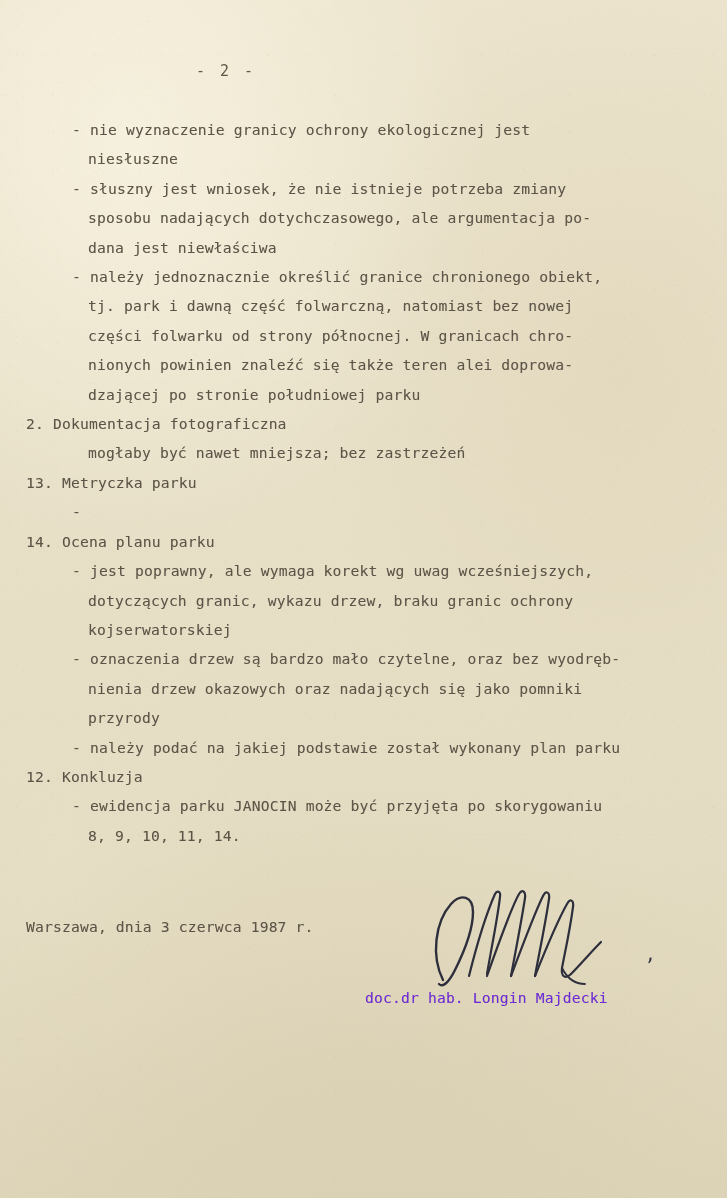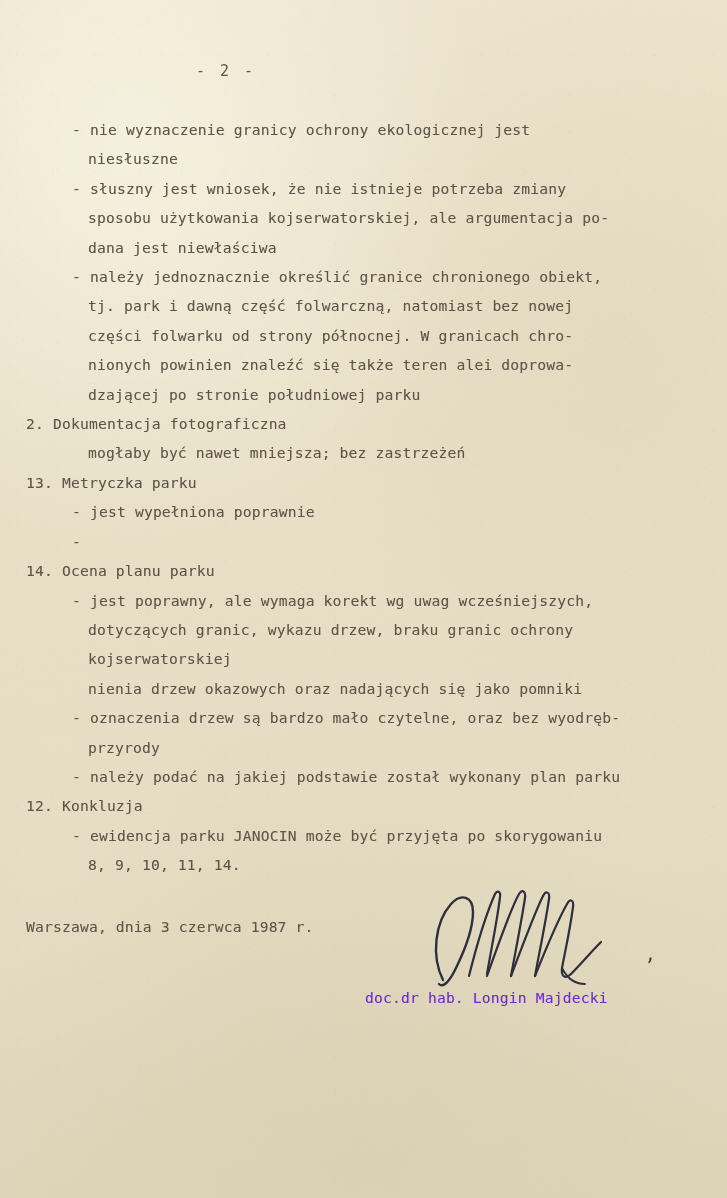--- a/index.html
+++ b/index.html
@@ -117,38 +117,37 @@
 <div class="grain"></div>
 
 <div class="content">
 
   <div class="page-number">-  2  -</div>
 
   <div class="body-block">
       <div class="line lvl-dash">- nie wyznaczenie granicy ochrony ekologicznej jest</div>
       <div class="line lvl-cont">niesłuszne</div>
       <div class="line lvl-dash">- słuszny jest wniosek, że nie istnieje potrzeba zmiany</div>
-      <div class="line lvl-cont">sposobu użytkowania kojserwatorskiej, ale argumentacja po-</div>
+      <div class="line lvl-cont">sposobu nadających dotychczasowego, ale argumentacja po-</div>
       <div class="line lvl-cont">dana jest niewłaściwa</div>
       <div class="line lvl-dash">- należy jednoznacznie określić granice chronionego obiekt,</div>
       <div class="line lvl-cont">tj. park i dawną część folwarczną, natomiast bez nowej</div>
       <div class="line lvl-cont">części folwarku od strony północnej. W granicach chro-</div>
       <div class="line lvl-cont">nionych powinien znaleźć się także teren alei doprowa-</div>
       <div class="line lvl-cont">dzającej po stronie południowej parku</div>
       <div class="line lvl-num">2. Dokumentacja fotograficzna</div>
       <div class="line lvl-cont">mogłaby być nawet mniejsza; bez zastrzeżeń</div>
       <div class="line lvl-num">13. Metryczka parku</div>
-      <div class="line lvl-dash">- jest wypełniona poprawnie</div>
       <div class="line lvl-dash">-</div>
       <div class="line lvl-num">14. Ocena planu parku</div>
       <div class="line lvl-dash">- jest poprawny, ale wymaga korekt wg uwag wcześniejszych,</div>
       <div class="line lvl-cont">dotyczących granic, wykazu drzew, braku granic ochrony</div>
       <div class="line lvl-cont">kojserwatorskiej</div>
+      <div class="line lvl-dash">- oznaczenia drzew są bardzo mało czytelne, oraz bez wyodręb-</div>
       <div class="line lvl-cont">nienia drzew okazowych oraz nadających się jako pomniki</div>
-      <div class="line lvl-dash">- oznaczenia drzew są bardzo mało czytelne, oraz bez wyodręb-</div>
       <div class="line lvl-cont">przyrody</div>
       <div class="line lvl-dash">- należy podać na jakiej podstawie został wykonany plan parku</div>
       <div class="line lvl-num">12. Konkluzja</div>
       <div class="line lvl-dash">- ewidencja parku JANOCIN może być przyjęta po skorygowaniu</div>
       <div class="line lvl-cont">8, 9, 10, 11, 14.</div>
     </div>
 
   <div class="footer-date">Warszawa, dnia 3 czerwca 1987 r.</div>
 
   <svg class="signature" viewBox="0 0 250 115" fill="none">

